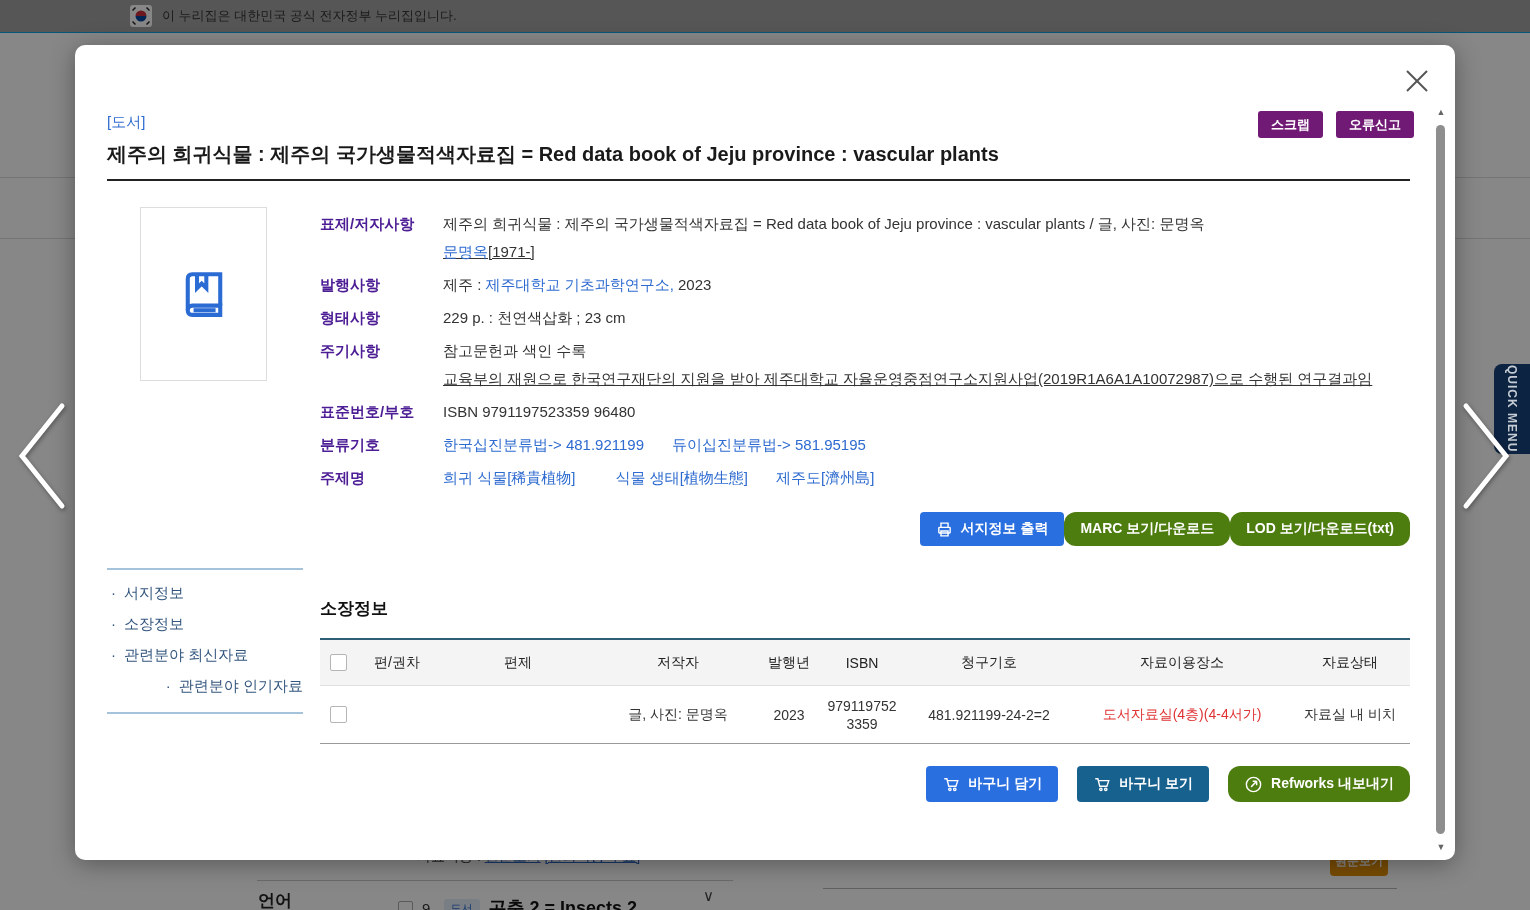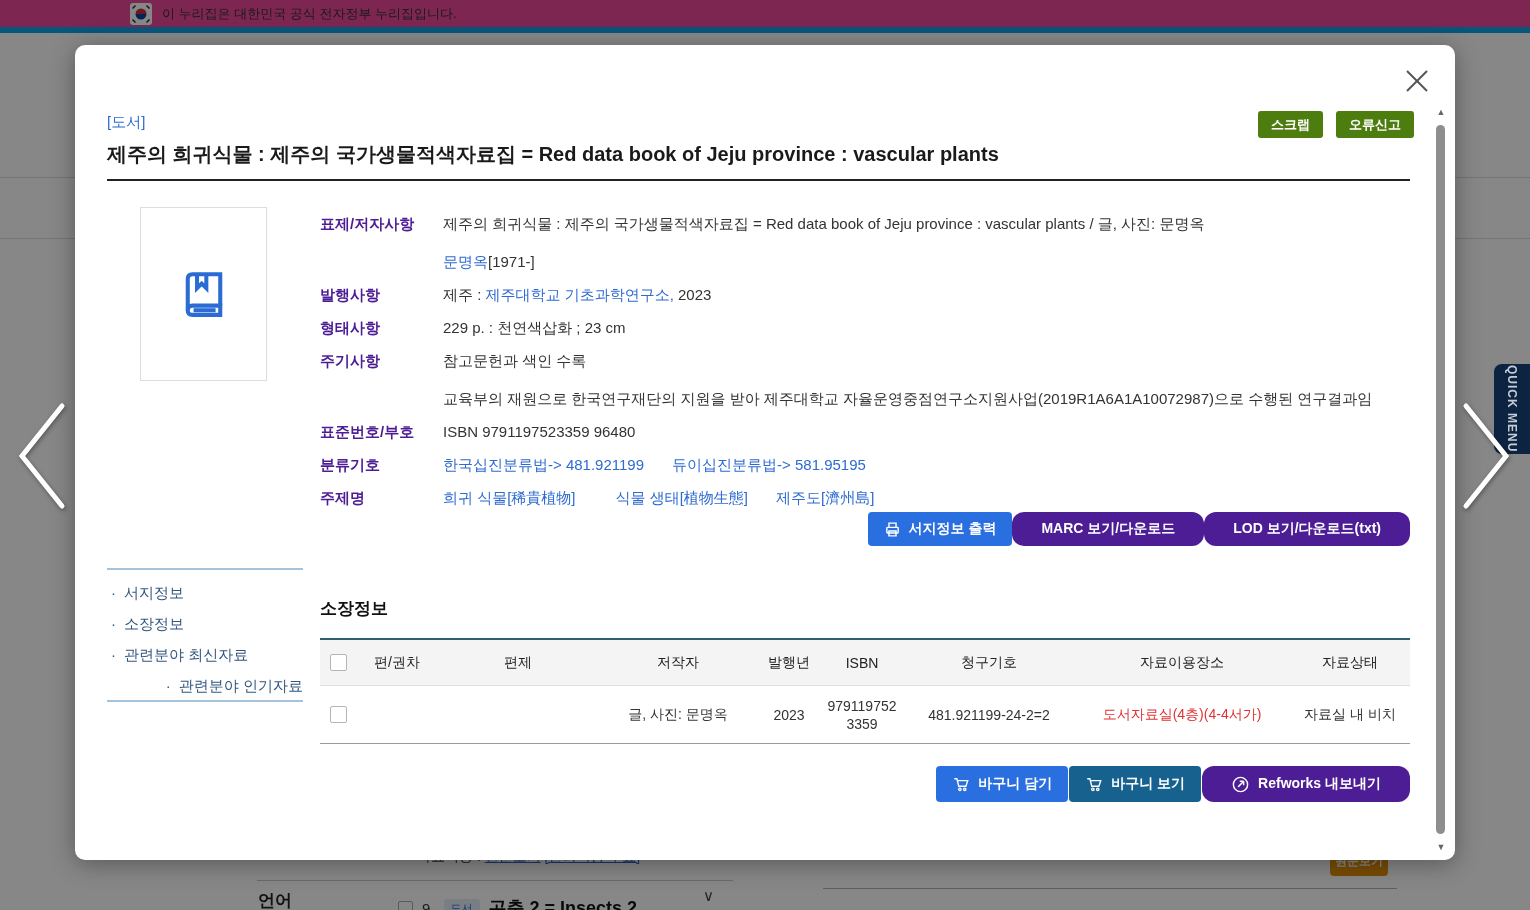--- a/index.html
+++ b/index.html
@@ -1,22 +1,22 @@
 <!DOCTYPE html>
 <html><head>
 <meta charset="utf-8">
 <style>
   * { margin:0; padding:0; box-sizing:border-box; }
   html,body { width:1530px; height:910px; overflow:hidden; }
   body { font-family:"Liberation Sans","DejaVu Sans",sans-serif; position:relative; background:#fff; }
 
   
   .bg-layer { position:absolute; inset:0; z-index:1; background:#fff; }
-  .gov-banner { position:absolute; left:0; top:0; width:100%; height:33px; background:#ec4899;
-    border-bottom:6px solid #0ea5e9; display:flex; align-items:center; padding-left:130px; gap:10px; }
+  .gov-banner { position:absolute; left:0; top:0; width:100%; height:33px; background:#a3a3a3;
+    border-bottom:1px solid #0ea5e9; display:flex; align-items:center; padding-left:130px; gap:10px; }
   .gov-banner-text { font-size:13px; color:#333; }
   .bg-hline { position:absolute; left:0; width:100%; height:1px; background:#dcdcdc; }
   .facet-divider { position:absolute; left:257px; top:880px; width:476px; height:1px; background:#c9c9c9; }
   .facet-label { position:absolute; left:258px; top:889px; font-size:17px; font-weight:bold; color:#222; }
   .facet-chevron { position:absolute; left:703px; top:887px; font-size:15px; color:#444; }
   .usage-line { position:absolute; left:417px; top:848px; font-size:14px; color:#444; }
   .usage-line a { color:#2e6bd0; text-decoration:underline; }
   .orange-btn { position:absolute; left:1330px; top:846px; width:58px; height:30px; background:#e59008;
     border-radius:4px; color:#fff; font-size:12px; font-weight:bold; display:flex; align-items:center; justify-content:center; }
   .result-divider { position:absolute; left:823px; top:888px; width:574px; height:1px; background:#b5b5b5; }
@@ -27,51 +27,51 @@
   .result-title { font-size:18px; font-weight:bold; color:#111; }
 
   
   .overlay { position:absolute; inset:0; background:rgba(0,0,0,0.47); z-index:5; }
 
   
   .modal { position:absolute; left:75px; top:45px; width:1380px; height:815px; background:#fff;
     border-radius:10px; z-index:10; box-shadow:0 4px 24px rgba(0,0,0,0.35); }
   .close-btn { position:absolute; right:24px; top:22px; width:28px; height:28px; cursor:pointer; }
   .top-btns { position:absolute; right:41px; top:66px; display:flex; gap:13px; }
-  .btn-dark { background:#4d7c0f; color:#fff; font-size:13px; font-weight:bold; border:none;
+  .btn-dark { background:#701a75; color:#fff; font-size:13px; font-weight:bold; border:none;
     border-radius:3px; padding:6px 13px; height:27px; line-height:15px; cursor:pointer; }
   .category-tag { position:absolute; left:32px; top:68px; color:#2e6bd0; font-size:15px; }
   .modal-title { position:absolute; left:32px; top:96px; font-size:20px; font-weight:bold; color:#1a1a1a; width:1300px;
     white-space:nowrap; }
   .title-rule { position:absolute; left:32px; top:134px; width:1303px; border-top:2px solid #222; }
 
   .cover-box { position:absolute; left:65px; top:162px; width:127px; height:174px; border:1px solid #ddd;
     background:#fff; display:flex; align-items:center; justify-content:center; }
 
   .details { position:absolute; left:245px; top:168px; width:1095px; font-size:15px; color:#333; }
   .detail-row { display:flex; margin-bottom:11px; line-height:22px; }
   .detail-label { flex:0 0 123px; font-weight:bold; color:#4c1d95; }
   .detail-value { flex:1; }
-  .detail-sub { margin-top:16px; }
+  .detail-sub { margin-top:6px;text-decoration:underline; }
   .lnk { color:#2e6bd0; text-decoration:none; cursor:pointer; }
   .gap28 { display:inline-block; width:28px; }
   .gap40 { display:inline-block; width:40px; }
 
   .action-row { position:absolute; right:45px; top:467px; display:flex; }
   .btn-blue { background:#2a6fe0; color:#fff; font-size:14px; font-weight:bold; border:none; border-radius:4px;
     height:34px; padding:0 16px; display:flex; align-items:center; gap:8px; cursor:pointer; }
-  .btn-gray { background:#4c1d95; color:#fff; font-size:14px; font-weight:bold; border:none; border-radius:12px;
-    height:34px; padding:0 29px; display:flex; align-items:center; gap:8px; cursor:pointer; }
+  .btn-gray { background:#4d7c0f; color:#fff; font-size:14px; font-weight:bold; border:none; border-radius:12px;
+    height:34px; padding:0 16px; display:flex; align-items:center; gap:8px; cursor:pointer; }
   .btn-steel { background:#17618f; color:#fff; font-size:14px; font-weight:bold; border:none; border-radius:4px;
     height:36px; padding:0 16px; display:flex; align-items:center; gap:8px; cursor:pointer; }
-  .cart-row { position:absolute; right:45px; top:721px; display:flex; gap:1px; }
+  .cart-row { position:absolute; right:45px; top:721px; display:flex; gap:19px; }
   .cart-row .btn-blue, .cart-row .btn-gray { height:36px; }
 
   .side-nav { position:absolute; left:32px; top:523px; width:196px; border-top:2px solid #a6c3dc;
-    border-bottom:2px solid #a6c3dc; padding:14px 0 4px 4px; }
+    border-bottom:2px solid #a6c3dc; padding:14px 0 16px 4px; }
   .side-nav-item { font-size:15px; color:#33567e; margin-bottom:12px; cursor:pointer; }
   .side-nav-item:last-child { margin-bottom:0;text-align:right; }
   .side-nav-item::before { content:"·"; margin-right:8px; color:#33567e; }
 
   .holdings { position:absolute; left:245px; top:552px; width:1090px; }
   .holdings-title { font-size:17px; font-weight:bold; color:#111; margin-bottom:18px; }
   .h-table { width:1090px; border-top:2px solid #2f5d73; }
   .h-row { display:flex; align-items:center; }
   .h-head { background:#f4f4f4; height:46px; font-weight:normal; font-size:14px; color:#222; border-bottom:1px solid #e0e0e0; }
   .h-data { height:58px; font-size:14px; color:#333; border-bottom:1px solid #9a9a9a; }

